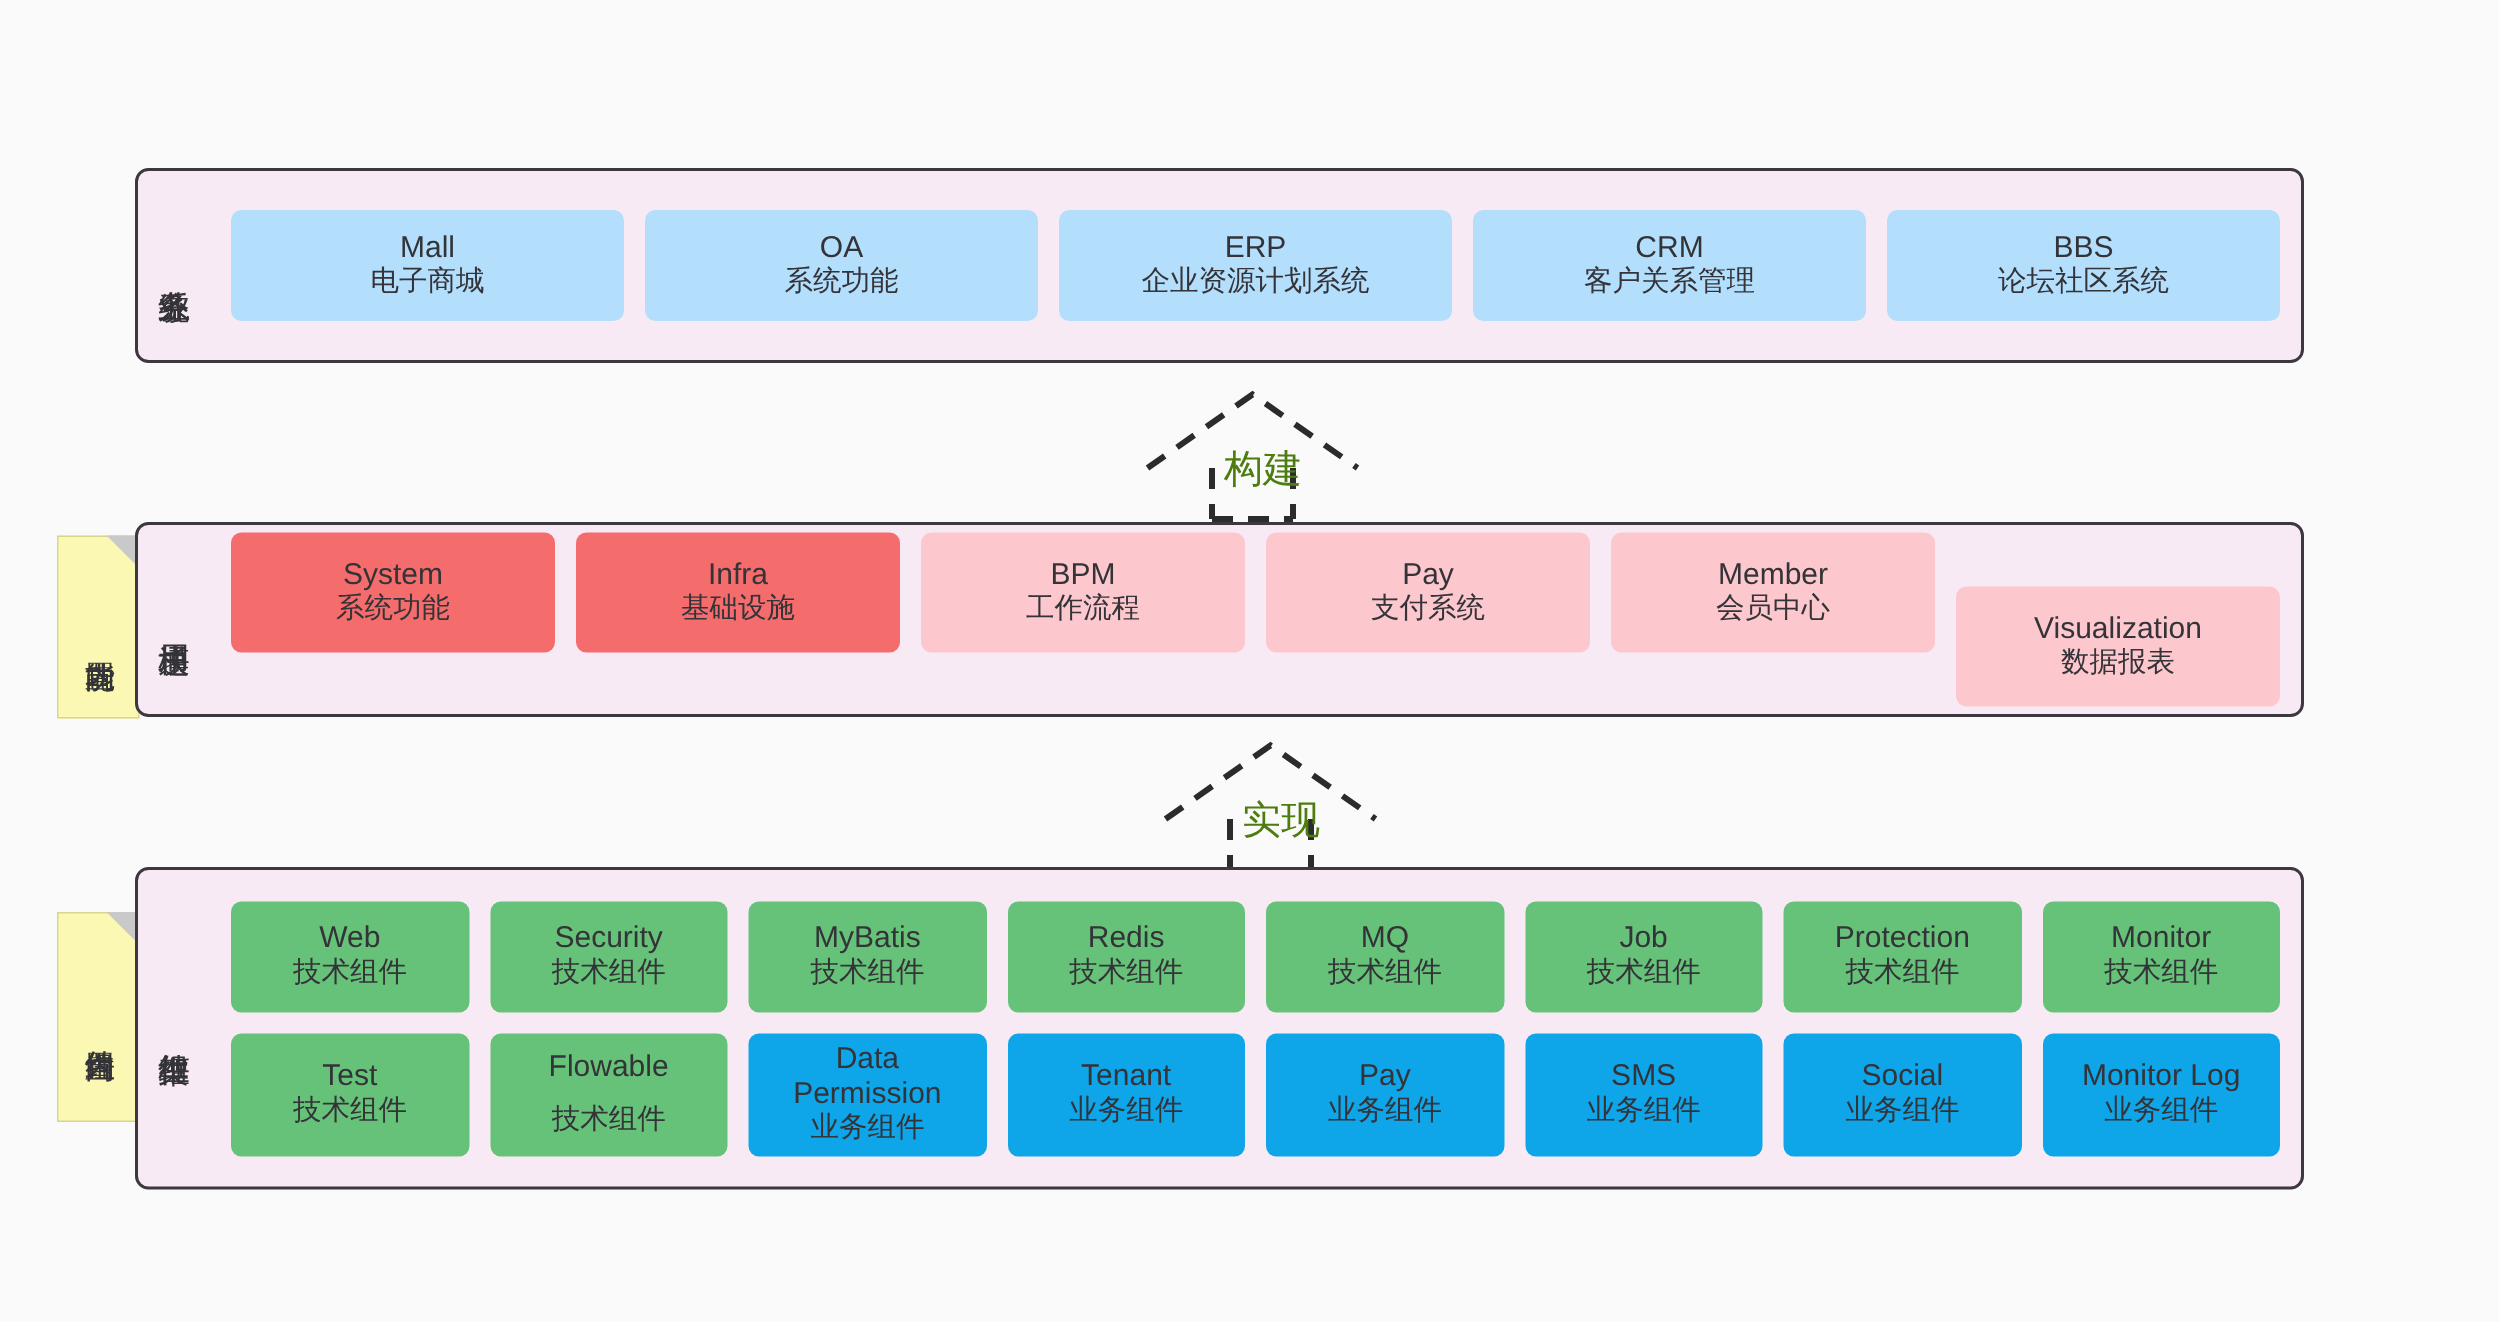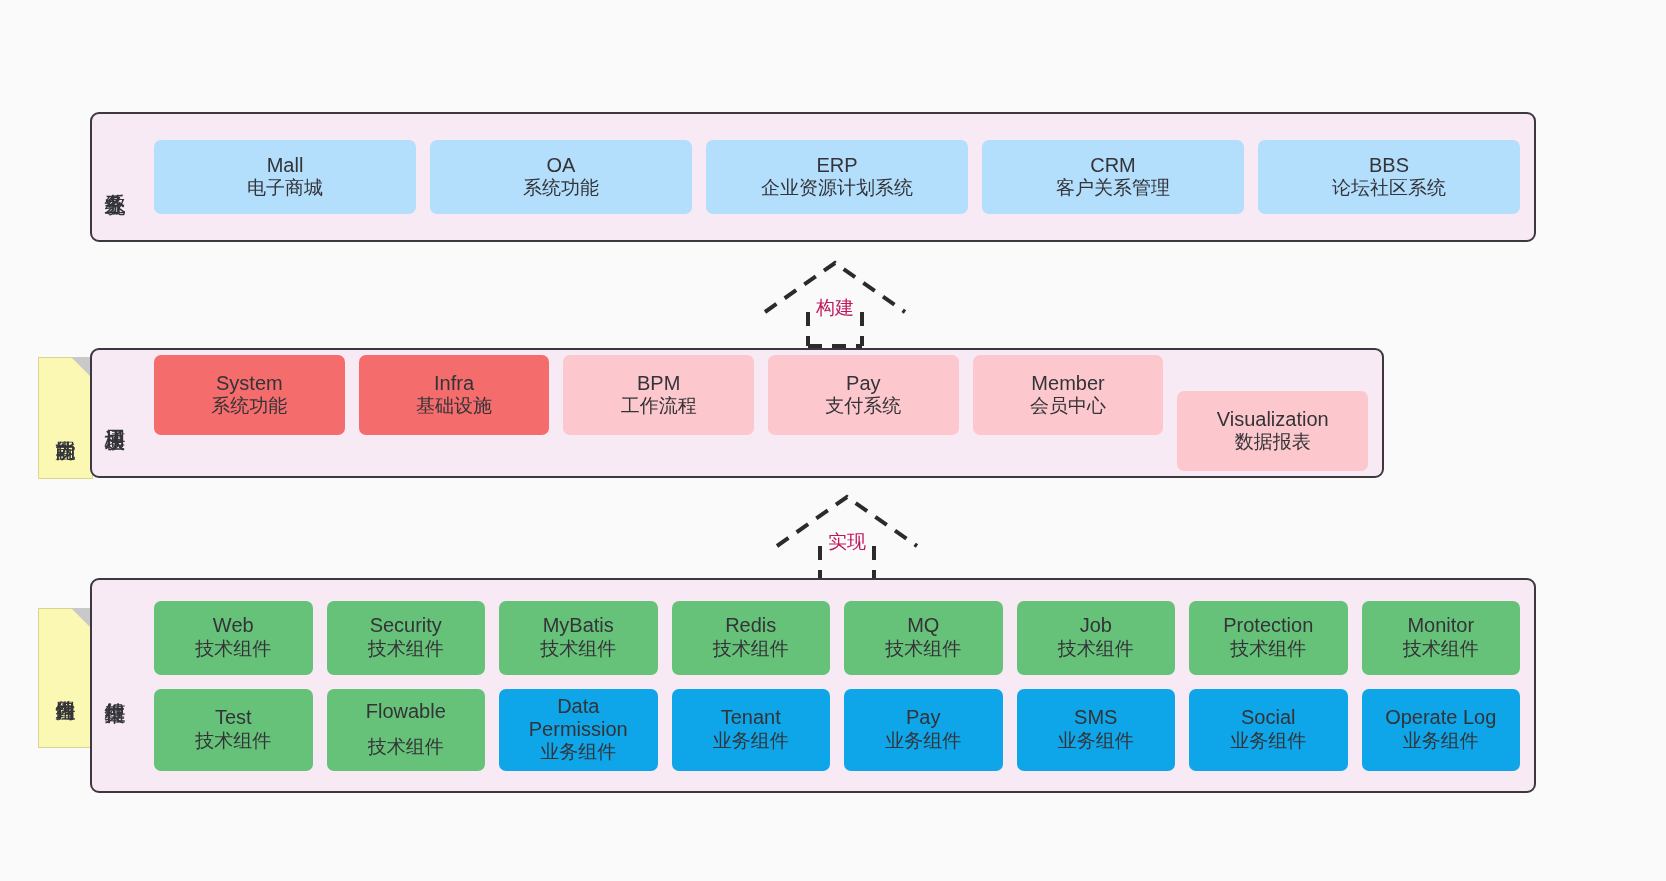--- a/index.html
+++ b/index.html
@@ -122,22 +122,22 @@
     border-top: 22px solid #c9c9c9;
   }
 
   
   .conn {
     position: absolute;
   }
   .conn svg { display: block; overflow: visible; }
   .conn-label {
     position: absolute;
-    font-size: 19px;
-    color: #be185d;
+    font-size: 26px;
+    color: #4d7c0f;
     background: transparent;
     white-space: nowrap;
   }
 </style>
 </head>
 <body>
 
 <div id="canvas">
 
   <div class="layer" id="layer-business" style="left:90px; top:112px; width:1446px; height:130px;">
@@ -176,21 +176,21 @@
       <path d="M 48 88 L 102 88" fill="none" stroke="#2b2b2b" stroke-width="4" stroke-dasharray="14,10" stroke-linecap="butt"></path>
     </svg>
     <div class="conn-label" style="left:56px; top:37px;">构建</div>
   </div>
 
   <div class="sticky" style="left:38px; top:357px; height:122px;">
     <div class="fold"></div>
     <span>内置功能</span>
   </div>
 
-  <div class="layer" id="layer-module" style="left:90px; top:348px; width:1294px; height:130px;">
+  <div class="layer" id="layer-module" style="left:90px; top:348px; width:1446px; height:130px;">
     <div class="layer-caption">通用模块</div>
     <div class="layer-body">
       <div class="row">
         <div class="box red" style="height:80px;">
           <div class="t1">System</div>
           <div class="t2">系统功能</div>
         </div>
         <div class="box red" style="height:80px;">
           <div class="t1">Infra</div>
           <div class="t2">基础设施</div>
@@ -292,21 +292,21 @@
         </div>
         <div class="box mint" style="height:82px;">
           <div class="t1">SMS</div>
           <div class="t2">业务组件</div>
         </div>
         <div class="box mint" style="height:82px;">
           <div class="t1">Social</div>
           <div class="t2">业务组件</div>
         </div>
         <div class="box mint" style="height:82px;">
-          <div class="t1">Operate Log</div>
+          <div class="t1">Monitor Log</div>
           <div class="t2">业务组件</div>
         </div>
       </div>
 
     </div>
   </div>
 
 </div>
 
 </body></html>

